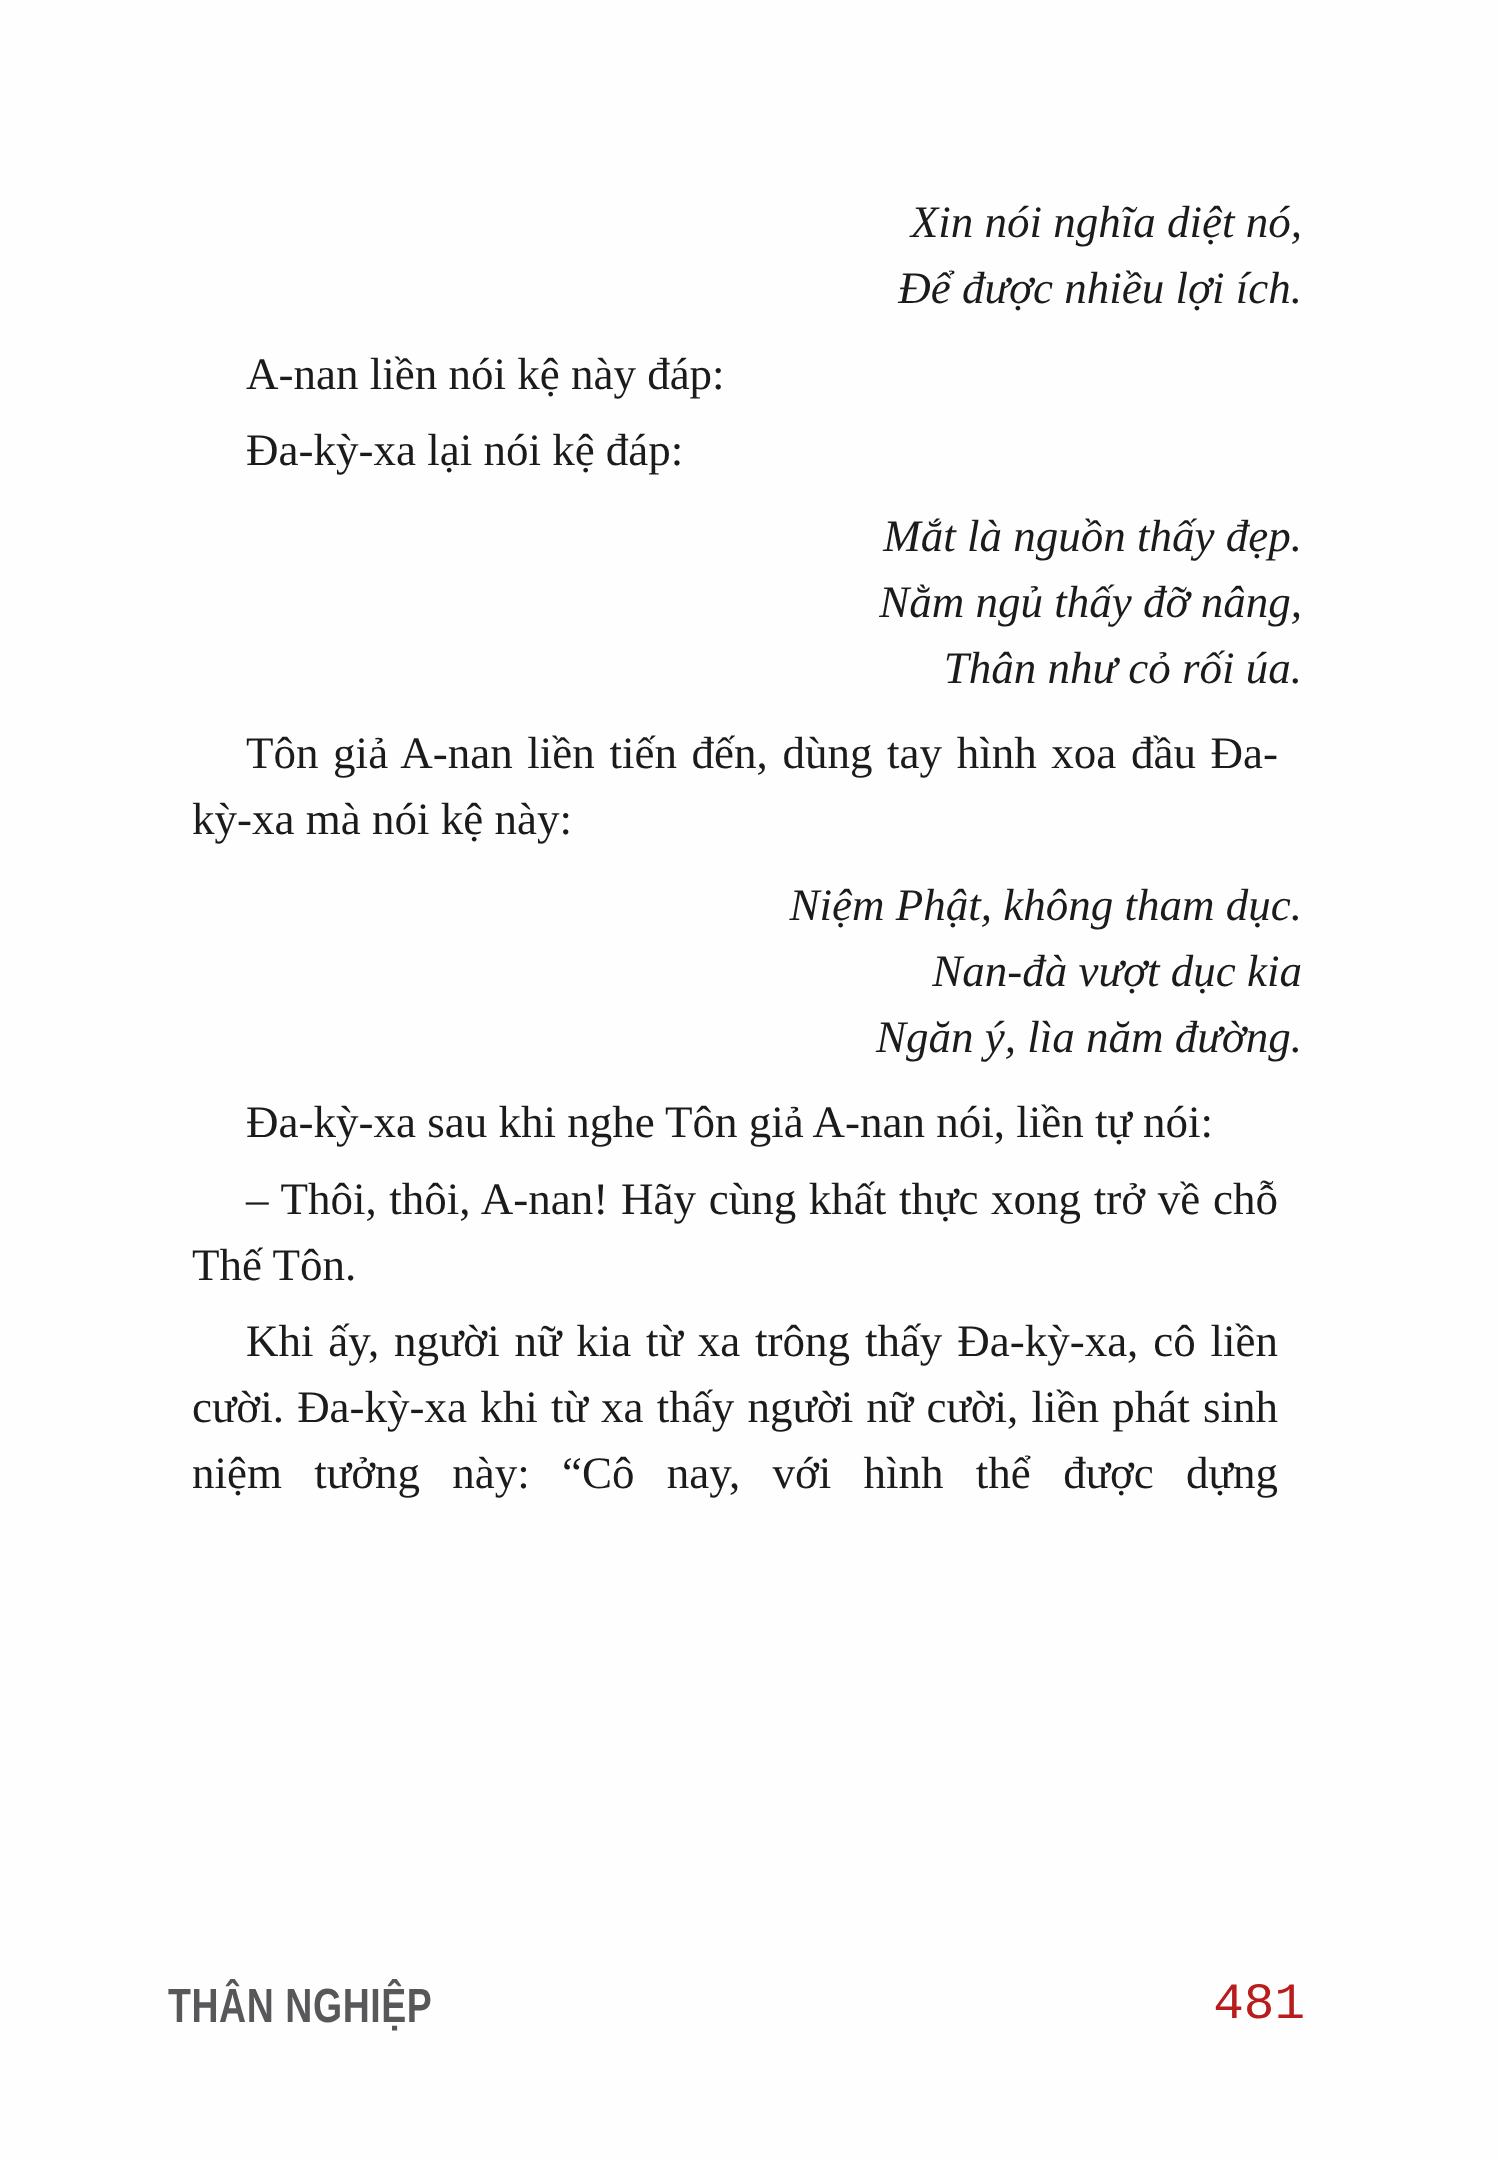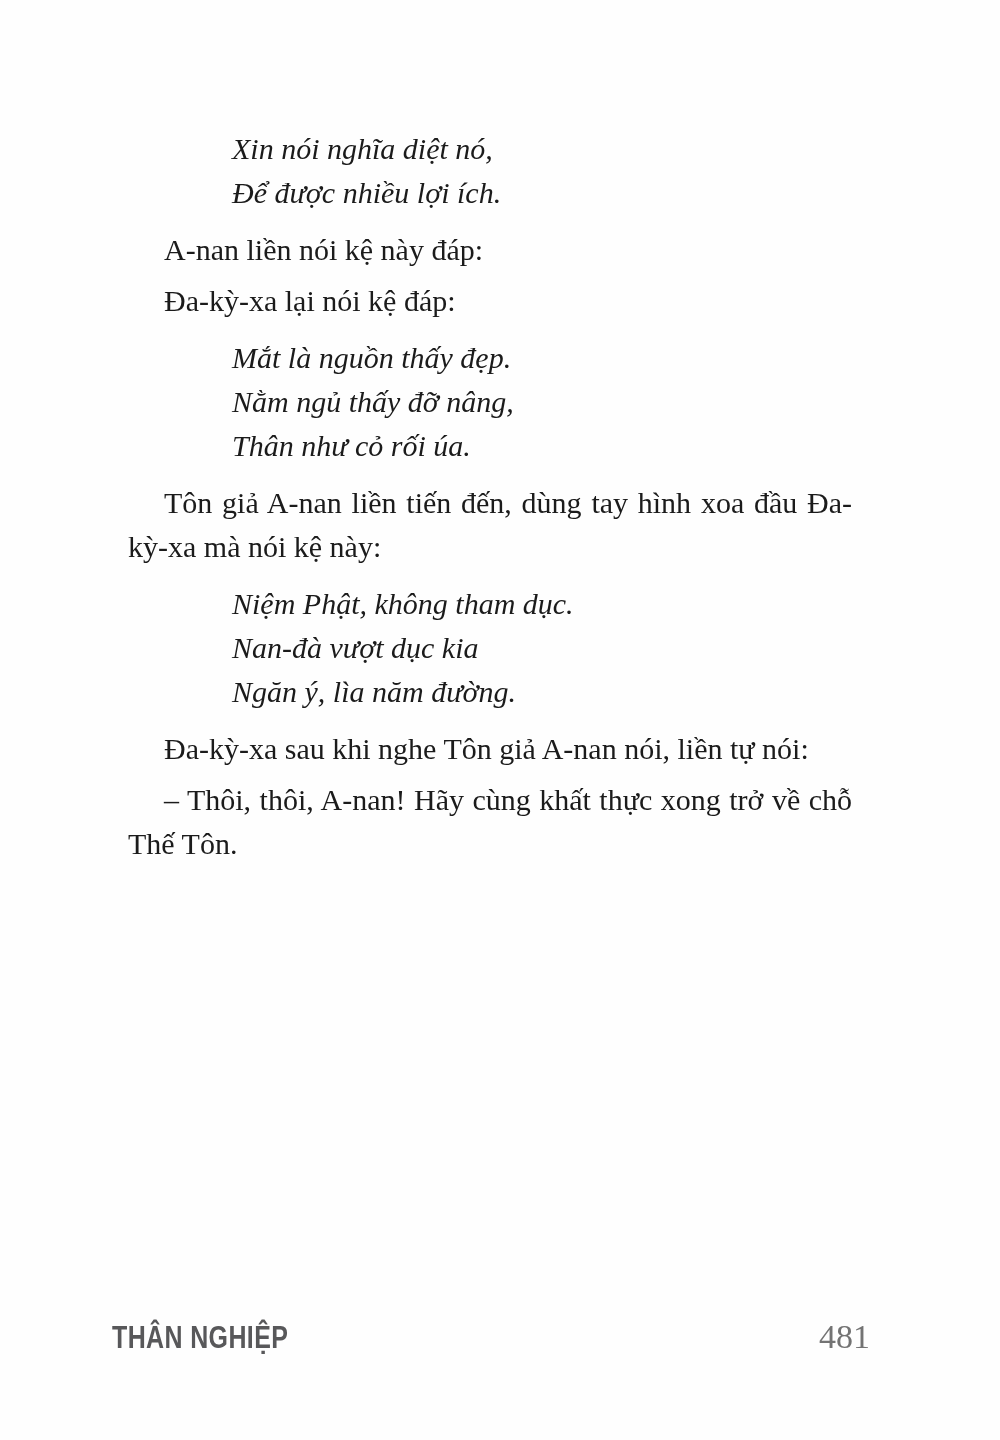--- a/index.html
+++ b/index.html
@@ -32,20 +32,21 @@
   }
   .para.continued {
     text-align-last: justify;
   }
   .verse {
     margin: 13px 0 13px 120px;
     font-style: italic;
   }
   .verse-line {
     white-space: nowrap;
+    text-align: right;
   }
   .footer {
     position: absolute;
     left: 112px;
     right: 130px;
     top: 1318px;
     display: flex;
     justify-content: space-between;
     align-items: center;
   }
@@ -55,21 +56,22 @@
     font-size: 32px;
     letter-spacing: 0.5px;
     color: #58585a;
     display: inline-block;
     transform: scaleX(0.78);
     transform-origin: left center;
     white-space: nowrap;
   }
   .page-number {
     font-size: 34px;
-    color: #737373;
+    color: #b91c1c;
+    font-family: Liberation Mono, monospace;
   }
 </style>
 </head>
 <body>
 
 <div class="page" style="background: rgb(254, 254, 254); color: rgb(27, 27, 27);">
   <div class="content">
       <div class="verse">
         <div class="verse-line">Xin nói nghĩa diệt nó,</div>
         <div class="verse-line">Để được nhiều lợi ích.</div>
@@ -82,19 +84,20 @@
         <div class="verse-line">Thân như cỏ rối úa.</div>
       </div>
       <p class="para">Tôn giả A-nan liền tiến đến, dùng tay hình xoa đầu Đa-kỳ-xa mà nói kệ này:</p>
       <div class="verse">
         <div class="verse-line">Niệm Phật, không tham dục.</div>
         <div class="verse-line">Nan-đà vượt dục kia</div>
         <div class="verse-line">Ngăn ý, lìa năm đường.</div>
       </div>
       <p class="para">Đa-kỳ-xa sau khi nghe Tôn giả A-nan nói, liền tự nói:</p>
       <p class="para">– Thôi, thôi, A-nan! Hãy cùng khất thực xong trở về chỗ Thế Tôn.</p>
+      <p class="para continued">Khi ấy, người nữ kia từ xa trông thấy Đa-kỳ-xa, cô liền cười. Đa-kỳ-xa khi từ xa thấy người nữ cười, liền phát sinh niệm tưởng này: “Cô nay, với hình thể được dựng</p>
     </div>
 
   <div class="footer">
     <span class="running-title" style="color: rgb(88, 88, 90);">THÂN NGHIỆP</span>
     <span class="page-number">481</span>
   </div>
 </div>
 
 </body></html>

